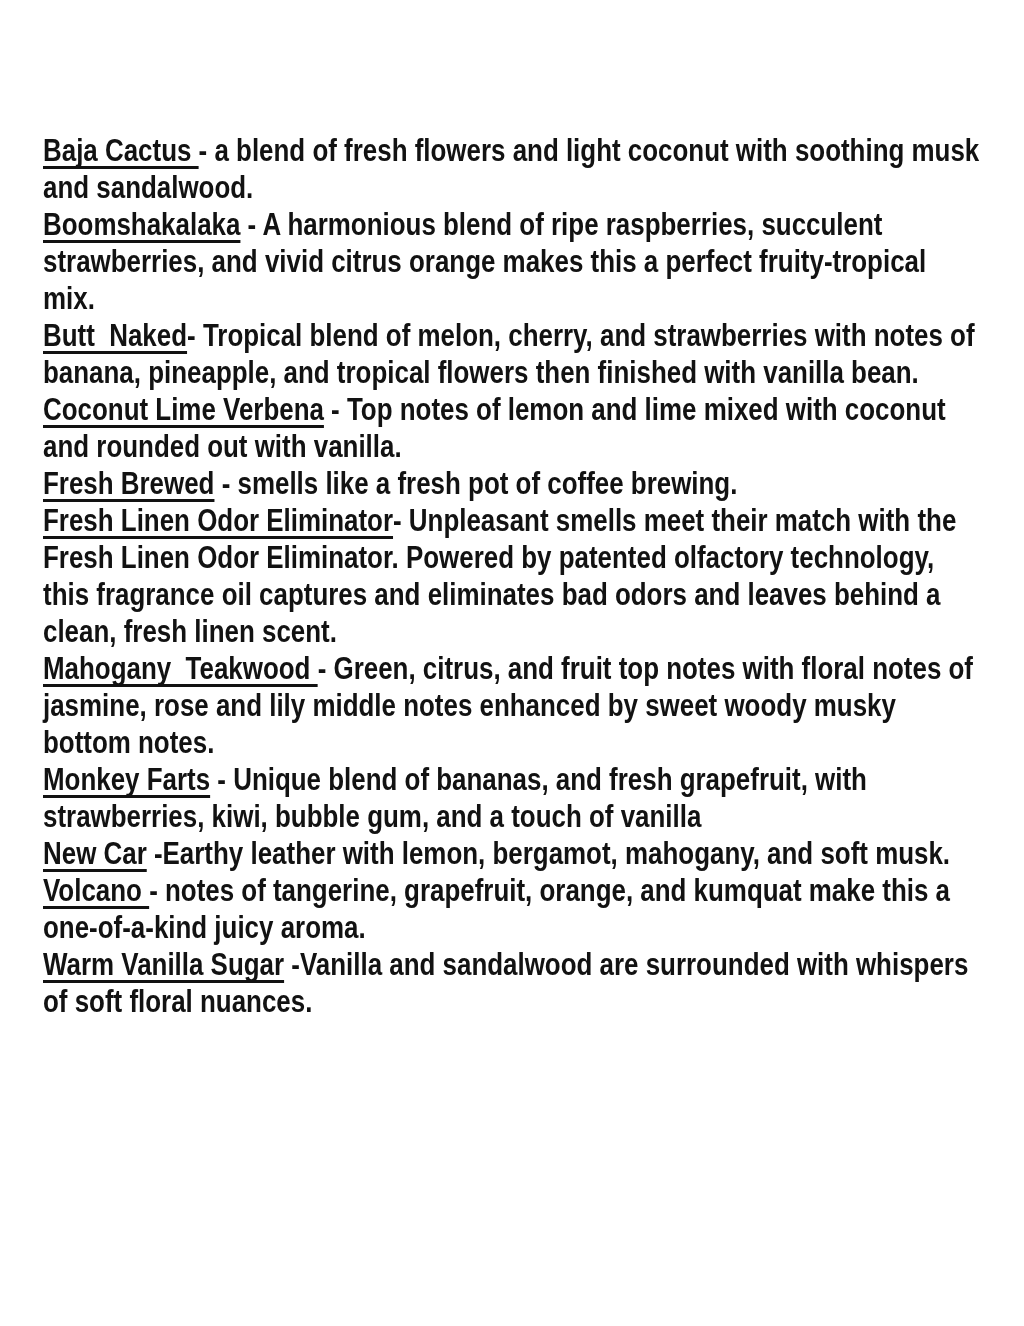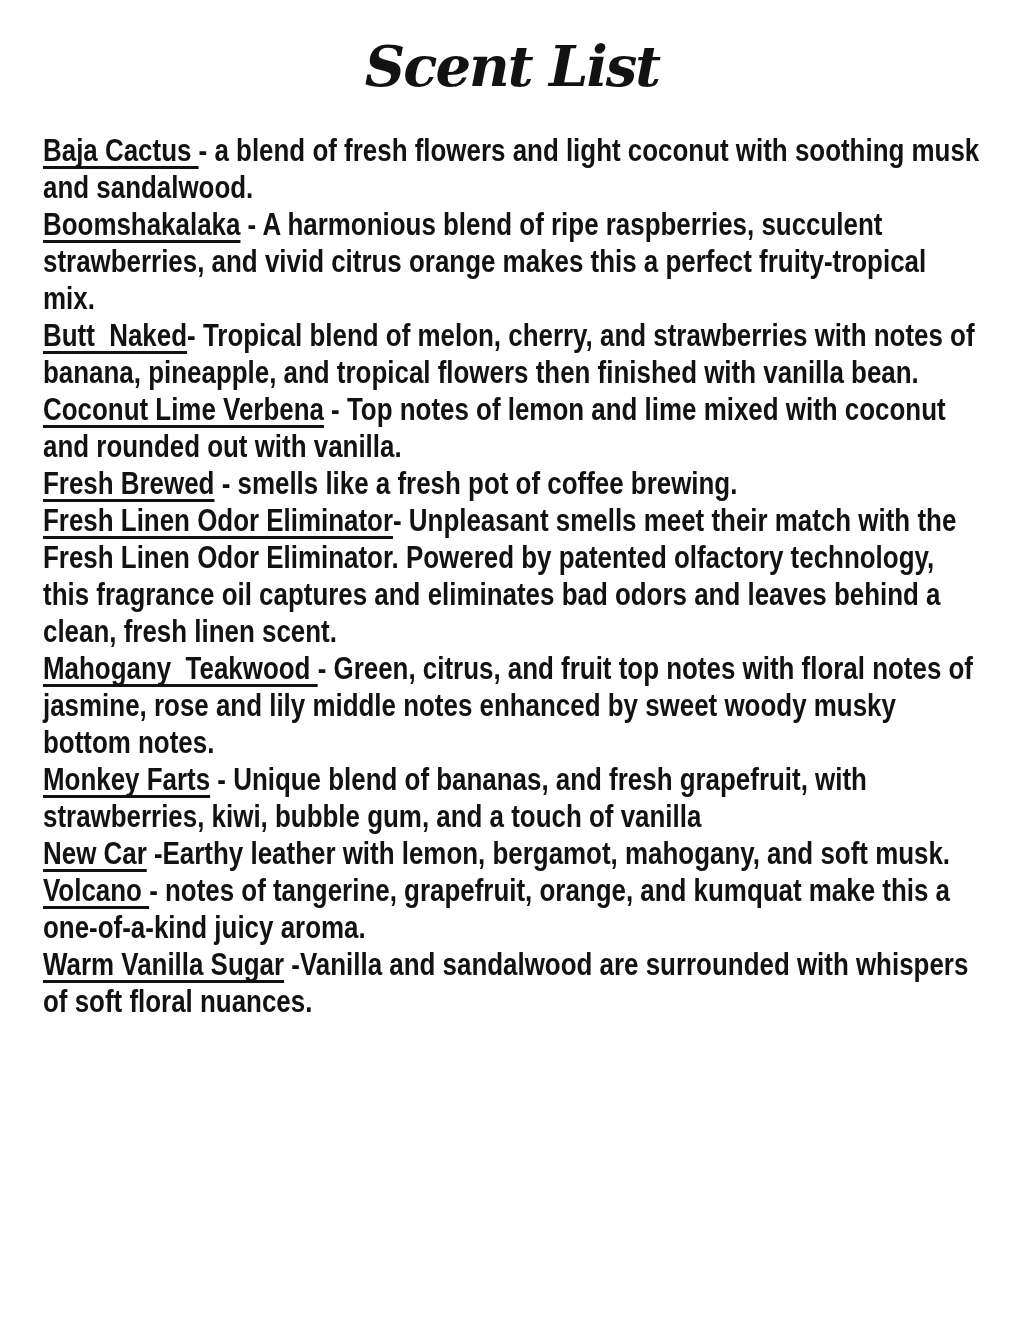--- a/index.html
+++ b/index.html
@@ -50,21 +50,20 @@
     text-decoration: underline;
     text-decoration-thickness: 3px;
     text-underline-offset: 5px;
     text-decoration-skip-ink: none;
   }
 </style>
 </head>
 <body>
 
 <div class="page" style="--page-bg: #ffffff; --ink: #121212;">
-  <h1 class="title">Scent List</h1>
   <main class="list" id="scent-list">
       <p class="entry"><span class="name">Baja Cactus </span><span class="desc">- a blend of fresh flowers and light coconut with soothing musk and sandalwood.</span></p>
       <p class="entry"><span class="name">Boomshakalaka</span><span class="desc"> - A harmonious blend of ripe raspberries, succulent strawberries, and vivid citrus orange makes this a perfect fruity-tropical mix.</span></p>
       <p class="entry"><span class="name">Butt  Naked</span><span class="desc">- Tropical blend of melon, cherry, and strawberries with notes of banana, pineapple, and tropical flowers then finished with vanilla bean.</span></p>
       <p class="entry"><span class="name">Coconut Lime Verbena</span><span class="desc"> - Top notes of lemon and lime mixed with coconut and rounded out with vanilla.</span></p>
       <p class="entry"><span class="name">Fresh Brewed</span><span class="desc"> - smells like a fresh pot of coffee brewing.</span></p>
       <p class="entry"><span class="name">Fresh Linen Odor Eliminator</span><span class="desc">- Unpleasant smells meet their match with the Fresh Linen Odor Eliminator. Powered by patented olfactory technology, this fragrance oil captures and eliminates bad odors and leaves behind a clean, fresh linen scent.</span></p>
       <p class="entry"><span class="name">Mahogany  Teakwood </span><span class="desc">- Green, citrus, and fruit top notes with floral notes of jasmine, rose and lily middle notes enhanced by sweet woody musky bottom notes.</span></p>
       <p class="entry"><span class="name">Monkey Farts</span><span class="desc"> - Unique blend of bananas, and fresh grapefruit, with strawberries, kiwi, bubble gum, and a touch of vanilla</span></p>
       <p class="entry"><span class="name">New Car</span><span class="desc"> -Earthy leather with lemon, bergamot, mahogany, and soft musk.</span></p>

